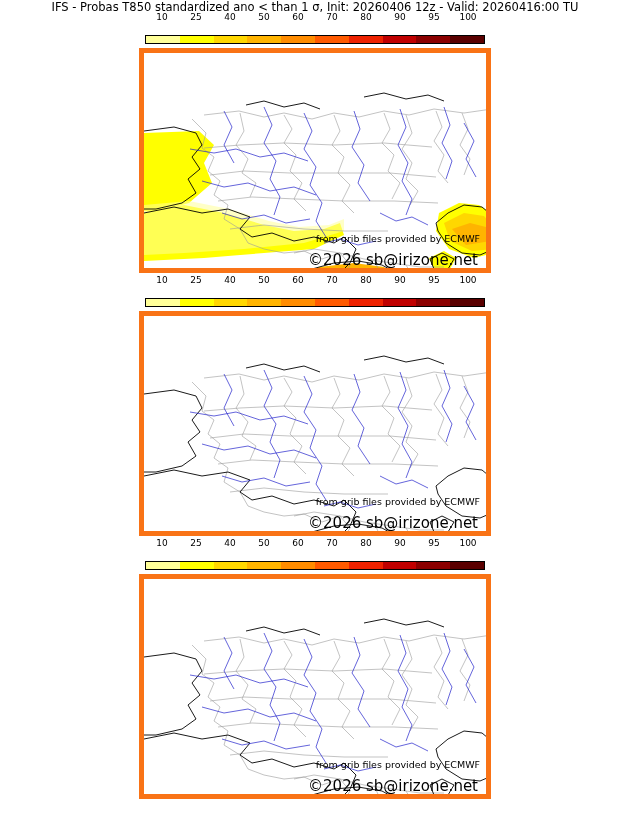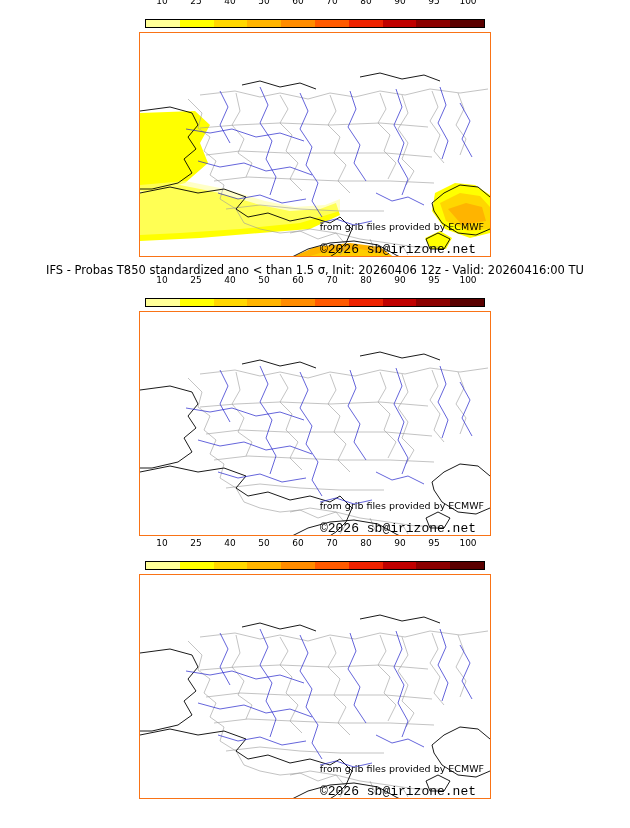--- a/index.html
+++ b/index.html
@@ -43,47 +43,147 @@
     transform:translateX(-50%);
     font-size:9px;
     color:#000;
     line-height:10px;
   }
   .map-wrap{
     position:relative;
     width:352px;
     height:225px;
     margin:0 auto;
-    border:1px solid #f97316;
+    border:5px solid #f97316;
     box-sizing:border-box;
     background:#ffffff;
     overflow:hidden;
     text-align:right;
   }
   .map-svg{position:absolute;left:0;top:0;}
   .credit{
     position:absolute;
-    right:14px;
+    right:8px;
     bottom:-1px;
-    font-size:13px;
+    font-size:15px;
     color:#000;
     background:rgba(255,255,255,0.0);
-    font-family:Liberation Mono, monospace;
   }
   .grib-note{
     position:absolute;
     right:6px;
     bottom:24px;
     font-size:9.5px;
     color:#000;
   }
   .panel-spacer{height:6px;}
 </style>
 </head>
 <body>
+
+<div class="panel">
+  <div class="panel-title">IFS - Probas T850  standardized ano &lt; than 1 σ, Init: 20260406 12z - Valid: 20260416:00 TU</div>
+  <div class="colorbar-wrap">
+    <div class="cb-ticks">
+      <span class="cb-tick" style="left:5%">10</span>
+      <span class="cb-tick" style="left:15%">25</span>
+      <span class="cb-tick" style="left:25%">40</span>
+      <span class="cb-tick" style="left:35%">50</span>
+      <span class="cb-tick" style="left:45%">60</span>
+      <span class="cb-tick" style="left:55%">70</span>
+      <span class="cb-tick" style="left:65%">80</span>
+      <span class="cb-tick" style="left:75%">90</span>
+      <span class="cb-tick" style="left:85%">95</span>
+      <span class="cb-tick" style="left:95%">100</span>
+    </div>
+    <div class="colorbar">
+        <div class="cb-cell" style="background: rgb(255, 255, 153);"></div>
+        <div class="cb-cell" style="background: rgb(255, 255, 0);"></div>
+        <div class="cb-cell" style="background: rgb(255, 215, 0);"></div>
+        <div class="cb-cell" style="background: rgb(255, 180, 0);"></div>
+        <div class="cb-cell" style="background: rgb(255, 140, 0);"></div>
+        <div class="cb-cell" style="background: rgb(255, 90, 0);"></div>
+        <div class="cb-cell" style="background: rgb(238, 34, 0);"></div>
+        <div class="cb-cell" style="background: rgb(192, 0, 0);"></div>
+        <div class="cb-cell" style="background: rgb(139, 0, 0);"></div>
+        <div class="cb-cell" style="background: rgb(90, 0, 0);"></div>
+      </div>
+  </div>
+
+  <div class="map-wrap">
+    <svg class="map-svg" width="350" height="223" viewBox="0 0 350 223">
+      <g>
+        <path d="M0,80 L55,78 L70,92 L60,110 L68,130 L45,150 L10,160 L0,158 Z" fill="#ffff00"></path>
+        <path d="M0,160 L40,152 L80,160 L120,172 L150,178 L180,176 L196,170 L200,182 L170,196 L120,200 L60,205 L0,208 Z" fill="#ffff00"></path>
+        <path d="M0,152 L45,148 L85,156 L125,168 L155,174 L185,172 L200,166 L200,178 L160,190 L100,196 L40,200 L0,202 Z" fill="#ffff99" opacity="0.55"></path>
+        <path d="M150,225 L175,214 L210,210 L240,214 L255,225 Z" fill="#ffb400"></path>
+        <path d="M140,232 L180,220 L220,216 L250,222 L262,234 Z" fill="#ffd700" opacity="0.7"></path>
+        <path d="M160,246 L200,232 L240,228 L270,234 L280,250 L230,256 L180,254 Z" fill="#ffd700"></path>
+        <path d="M185,255 L225,244 L260,244 L272,256 L230,262 Z" fill="#ffb400"></path>
+        <path d="M205,252 L240,246 L258,252 L232,258 Z" fill="#ff8c00"></path>
+        <path d="M295,160 L315,150 L335,152 L350,162 L350,200 L330,205 L305,196 L292,178 Z" fill="#ffff00"></path>
+        <path d="M300,170 L320,160 L340,163 L350,174 L350,196 L328,198 L306,188 Z" fill="#ffd700"></path>
+        <path d="M308,176 L326,170 L342,174 L346,188 L322,192 Z" fill="#ffb400"></path>
+        <path d="M285,205 L300,198 L312,205 L306,216 L290,216 Z" fill="#ffff00"></path>
+      </g>
+
+      <g fill="none" stroke="#9a9a9a" stroke-width="0.6">
+        <path d="M60,62 L95,58 L120,64 L140,60 L168,66 L190,60 L215,64 L240,58 L265,62 L290,56 L320,60 L348,56"></path>
+        <path d="M48,66 L62,80 L58,95 L70,104 L64,118 L76,128 L70,142 L84,152 L80,166 L96,176 L104,190 L120,196 L140,200 L160,198 L178,206 L196,200"></path>
+        <path d="M96,60 L100,78 L92,92 L104,106 L98,120 L112,130 L106,144"></path>
+        <path d="M140,62 L148,76 L140,90 L152,102 L146,118 L158,130 L150,146 L162,158"></path>
+        <path d="M190,62 L196,78 L188,92 L200,104 L194,120 L206,132 L198,148 L210,160"></path>
+        <path d="M240,60 L246,76 L238,90 L250,102 L244,118 L256,130 L248,146"></path>
+        <path d="M60,95 L96,92 L140,90 L190,92 L240,90 L288,94"></path>
+        <path d="M66,122 L100,118 L146,120 L196,120 L246,120 L292,124"></path>
+        <path d="M74,148 L108,144 L152,146 L200,148 L250,148 L294,150"></path>
+        <path d="M86,176 L120,172 L160,176 L200,178 L244,178"></path>
+        <path d="M262,62 L268,80 L258,96 L268,110 L262,126 L274,138 L266,152"></path>
+        <path d="M292,58 L298,74 L290,88 L300,102 L294,118 L304,130"></path>
+        <path d="M318,60 L324,76 L316,92 L326,106 L320,122"></path>
+        <path d="M150,200 L170,196 L196,200 L220,206 L248,210 L276,214 L300,214"></path>
+        <path d="M196,200 L206,212 L200,222"></path>
+        <path d="M230,206 L236,220"></path>
+        <path d="M262,212 L268,222"></path>
+      </g>
+
+      <g fill="none" stroke="#000000" stroke-width="0.9">
+        <path d="M0,78 L30,74 L52,80 L58,92 L48,104 L56,116 L44,126 L52,140 L38,150 L12,156 L0,156"></path>
+        <path d="M0,160 L30,154 L58,160 L84,156 L106,164 L96,176 L108,184 L128,180 L150,188 L170,184 L190,190 L200,184"></path>
+        <path d="M200,184 L212,196 L206,210 L196,220 L188,225"></path>
+        <path d="M150,225 L168,216 L190,210 L214,208 L238,212 L256,222 L262,225"></path>
+        <path d="M262,225 L276,238 L262,248 L240,246 L218,250 L196,246 L176,252 L160,250"></path>
+        <path d="M292,170 L304,160 L320,152 L338,154 L350,164"></path>
+        <path d="M350,196 L336,202 L318,200 L302,190 L294,178 L292,170"></path>
+        <path d="M286,206 L298,200 L310,206 L304,216 L290,216 Z"></path>
+        <path d="M102,52 L120,48 L140,54 L160,50 L176,56"></path>
+        <path d="M220,44 L240,40 L262,46 L284,42 L300,48"></path>
+      </g>
+
+      <g fill="none" stroke="#2222cc" stroke-width="0.7">
+        <path d="M46,96 L70,100 L92,96 L116,104 L140,100 L164,108"></path>
+        <path d="M58,128 L80,134 L104,130 L126,138 L150,134 L172,142"></path>
+        <path d="M78,160 L98,166 L120,162 L142,170 L166,166"></path>
+        <path d="M160,60 L168,78 L160,96 L172,114 L166,132 L178,150 L172,168 L182,184"></path>
+        <path d="M210,58 L216,76 L208,94 L220,112 L214,130 L226,148"></path>
+        <path d="M256,56 L262,74 L254,92 L264,110 L258,128 L268,146 L262,162"></path>
+        <path d="M300,54 L306,72 L298,90 L308,108 L302,126"></path>
+        <path d="M120,54 L128,72 L120,90 L132,108 L126,126 L136,144 L130,162"></path>
+        <path d="M80,58 L88,74 L80,92 L90,110"></path>
+        <path d="M180,190 L196,186 L214,192 L232,188"></path>
+        <path d="M236,160 L252,168 L268,164 L284,172"></path>
+        <path d="M320,70 L330,88 L322,106 L332,124"></path>
+      </g>
+    </svg>
+    <div class="grib-note">from grib files provided by ECMWF</div>
+    <div class="credit">©2026 sb@irizone.net</div>
+  </div>
+</div>
+
+<div class="panel-spacer"></div>
 
 <div class="panel">
   <div class="colorbar-wrap">
     <div class="cb-ticks">
       <span class="cb-tick" style="left:5%">10</span>
       <span class="cb-tick" style="left:15%">25</span>
       <span class="cb-tick" style="left:25%">40</span>
       <span class="cb-tick" style="left:35%">50</span>
       <span class="cb-tick" style="left:45%">60</span>
       <span class="cb-tick" style="left:55%">70</span>
@@ -101,121 +201,20 @@
         <div class="cb-cell" style="background: rgb(255, 90, 0);"></div>
         <div class="cb-cell" style="background: rgb(238, 34, 0);"></div>
         <div class="cb-cell" style="background: rgb(192, 0, 0);"></div>
         <div class="cb-cell" style="background: rgb(139, 0, 0);"></div>
         <div class="cb-cell" style="background: rgb(90, 0, 0);"></div>
       </div>
   </div>
 
   <div class="map-wrap">
     <svg class="map-svg" width="350" height="223" viewBox="0 0 350 223">
-      <g>
-        <path d="M0,80 L55,78 L70,92 L60,110 L68,130 L45,150 L10,160 L0,158 Z" fill="#ffff00"></path>
-        <path d="M0,160 L40,152 L80,160 L120,172 L150,178 L180,176 L196,170 L200,182 L170,196 L120,200 L60,205 L0,208 Z" fill="#ffff00"></path>
-        <path d="M0,152 L45,148 L85,156 L125,168 L155,174 L185,172 L200,166 L200,178 L160,190 L100,196 L40,200 L0,202 Z" fill="#ffff99" opacity="0.55"></path>
-        <path d="M150,225 L175,214 L210,210 L240,214 L255,225 Z" fill="#ffb400"></path>
-        <path d="M140,232 L180,220 L220,216 L250,222 L262,234 Z" fill="#ffd700" opacity="0.7"></path>
-        <path d="M160,246 L200,232 L240,228 L270,234 L280,250 L230,256 L180,254 Z" fill="#ffd700"></path>
-        <path d="M185,255 L225,244 L260,244 L272,256 L230,262 Z" fill="#ffb400"></path>
-        <path d="M205,252 L240,246 L258,252 L232,258 Z" fill="#ff8c00"></path>
-        <path d="M295,160 L315,150 L335,152 L350,162 L350,200 L330,205 L305,196 L292,178 Z" fill="#ffff00"></path>
-        <path d="M300,170 L320,160 L340,163 L350,174 L350,196 L328,198 L306,188 Z" fill="#ffd700"></path>
-        <path d="M308,176 L326,170 L342,174 L346,188 L322,192 Z" fill="#ffb400"></path>
-        <path d="M285,205 L300,198 L312,205 L306,216 L290,216 Z" fill="#ffff00"></path>
-      </g>
-
-      <g fill="none" stroke="#9a9a9a" stroke-width="0.6">
-        <path d="M60,62 L95,58 L120,64 L140,60 L168,66 L190,60 L215,64 L240,58 L265,62 L290,56 L320,60 L348,56"></path>
-        <path d="M48,66 L62,80 L58,95 L70,104 L64,118 L76,128 L70,142 L84,152 L80,166 L96,176 L104,190 L120,196 L140,200 L160,198 L178,206 L196,200"></path>
-        <path d="M96,60 L100,78 L92,92 L104,106 L98,120 L112,130 L106,144"></path>
-        <path d="M140,62 L148,76 L140,90 L152,102 L146,118 L158,130 L150,146 L162,158"></path>
-        <path d="M190,62 L196,78 L188,92 L200,104 L194,120 L206,132 L198,148 L210,160"></path>
-        <path d="M240,60 L246,76 L238,90 L250,102 L244,118 L256,130 L248,146"></path>
-        <path d="M60,95 L96,92 L140,90 L190,92 L240,90 L288,94"></path>
-        <path d="M66,122 L100,118 L146,120 L196,120 L246,120 L292,124"></path>
-        <path d="M74,148 L108,144 L152,146 L200,148 L250,148 L294,150"></path>
-        <path d="M86,176 L120,172 L160,176 L200,178 L244,178"></path>
-        <path d="M262,62 L268,80 L258,96 L268,110 L262,126 L274,138 L266,152"></path>
-        <path d="M292,58 L298,74 L290,88 L300,102 L294,118 L304,130"></path>
-        <path d="M318,60 L324,76 L316,92 L326,106 L320,122"></path>
-        <path d="M150,200 L170,196 L196,200 L220,206 L248,210 L276,214 L300,214"></path>
-        <path d="M196,200 L206,212 L200,222"></path>
-        <path d="M230,206 L236,220"></path>
-        <path d="M262,212 L268,222"></path>
-      </g>
-
-      <g fill="none" stroke="#000000" stroke-width="0.9">
-        <path d="M0,78 L30,74 L52,80 L58,92 L48,104 L56,116 L44,126 L52,140 L38,150 L12,156 L0,156"></path>
-        <path d="M0,160 L30,154 L58,160 L84,156 L106,164 L96,176 L108,184 L128,180 L150,188 L170,184 L190,190 L200,184"></path>
-        <path d="M200,184 L212,196 L206,210 L196,220 L188,225"></path>
-        <path d="M150,225 L168,216 L190,210 L214,208 L238,212 L256,222 L262,225"></path>
-        <path d="M262,225 L276,238 L262,248 L240,246 L218,250 L196,246 L176,252 L160,250"></path>
-        <path d="M292,170 L304,160 L320,152 L338,154 L350,164"></path>
-        <path d="M350,196 L336,202 L318,200 L302,190 L294,178 L292,170"></path>
-        <path d="M286,206 L298,200 L310,206 L304,216 L290,216 Z"></path>
-        <path d="M102,52 L120,48 L140,54 L160,50 L176,56"></path>
-        <path d="M220,44 L240,40 L262,46 L284,42 L300,48"></path>
-      </g>
-
-      <g fill="none" stroke="#2222cc" stroke-width="0.7">
-        <path d="M46,96 L70,100 L92,96 L116,104 L140,100 L164,108"></path>
-        <path d="M58,128 L80,134 L104,130 L126,138 L150,134 L172,142"></path>
-        <path d="M78,160 L98,166 L120,162 L142,170 L166,166"></path>
-        <path d="M160,60 L168,78 L160,96 L172,114 L166,132 L178,150 L172,168 L182,184"></path>
-        <path d="M210,58 L216,76 L208,94 L220,112 L214,130 L226,148"></path>
-        <path d="M256,56 L262,74 L254,92 L264,110 L258,128 L268,146 L262,162"></path>
-        <path d="M300,54 L306,72 L298,90 L308,108 L302,126"></path>
-        <path d="M120,54 L128,72 L120,90 L132,108 L126,126 L136,144 L130,162"></path>
-        <path d="M80,58 L88,74 L80,92 L90,110"></path>
-        <path d="M180,190 L196,186 L214,192 L232,188"></path>
-        <path d="M236,160 L252,168 L268,164 L284,172"></path>
-        <path d="M320,70 L330,88 L322,106 L332,124"></path>
-      </g>
-    </svg>
-    <div class="grib-note">from grib files provided by ECMWF</div>
-    <div class="credit">©2026 sb@irizone.net</div>
-  </div>
-</div>
-
-<div class="panel-spacer"></div>
-
-<div class="panel">
-  <div class="panel-title">IFS - Probas T850  standardized ano &lt; than 1.5 σ, Init: 20260406 12z - Valid: 20260416:00 TU</div>
-  <div class="colorbar-wrap">
-    <div class="cb-ticks">
-      <span class="cb-tick" style="left:5%">10</span>
-      <span class="cb-tick" style="left:15%">25</span>
-      <span class="cb-tick" style="left:25%">40</span>
-      <span class="cb-tick" style="left:35%">50</span>
-      <span class="cb-tick" style="left:45%">60</span>
-      <span class="cb-tick" style="left:55%">70</span>
-      <span class="cb-tick" style="left:65%">80</span>
-      <span class="cb-tick" style="left:75%">90</span>
-      <span class="cb-tick" style="left:85%">95</span>
-      <span class="cb-tick" style="left:95%">100</span>
-    </div>
-    <div class="colorbar">
-        <div class="cb-cell" style="background: rgb(255, 255, 153);"></div>
-        <div class="cb-cell" style="background: rgb(255, 255, 0);"></div>
-        <div class="cb-cell" style="background: rgb(255, 215, 0);"></div>
-        <div class="cb-cell" style="background: rgb(255, 180, 0);"></div>
-        <div class="cb-cell" style="background: rgb(255, 140, 0);"></div>
-        <div class="cb-cell" style="background: rgb(255, 90, 0);"></div>
-        <div class="cb-cell" style="background: rgb(238, 34, 0);"></div>
-        <div class="cb-cell" style="background: rgb(192, 0, 0);"></div>
-        <div class="cb-cell" style="background: rgb(139, 0, 0);"></div>
-        <div class="cb-cell" style="background: rgb(90, 0, 0);"></div>
-      </div>
-  </div>
-
-  <div class="map-wrap">
-    <svg class="map-svg" width="350" height="223" viewBox="0 0 350 223">
       <g fill="none" stroke="#9a9a9a" stroke-width="0.6">
         <path d="M60,62 L95,58 L120,64 L140,60 L168,66 L190,60 L215,64 L240,58 L265,62 L290,56 L320,60 L348,56"></path>
         <path d="M48,66 L62,80 L58,95 L70,104 L64,118 L76,128 L70,142 L84,152 L80,166 L96,176 L104,190 L120,196 L140,200 L160,198 L178,206 L196,200"></path>
         <path d="M96,60 L100,78 L92,92 L104,106 L98,120 L112,130 L106,144"></path>
         <path d="M140,62 L148,76 L140,90 L152,102 L146,118 L158,130 L150,146 L162,158"></path>
         <path d="M190,62 L196,78 L188,92 L200,104 L194,120 L206,132 L198,148 L210,160"></path>
         <path d="M240,60 L246,76 L238,90 L250,102 L244,118 L256,130 L248,146"></path>
         <path d="M60,95 L96,92 L140,90 L190,92 L240,90 L288,94"></path>
         <path d="M66,122 L100,118 L146,120 L196,120 L246,120 L292,124"></path>
         <path d="M74,148 L108,144 L152,146 L200,148 L250,148 L294,150"></path>

